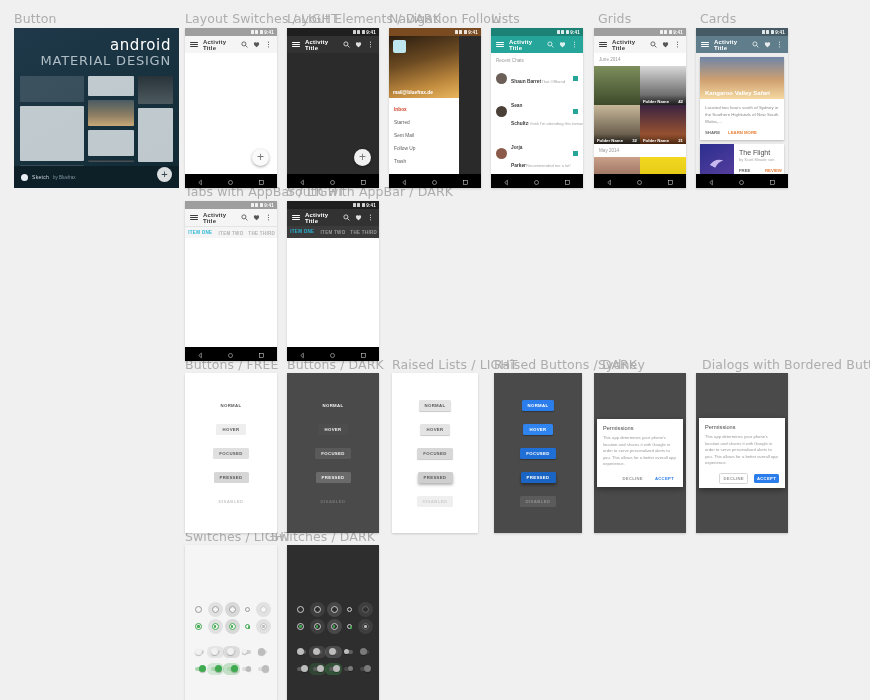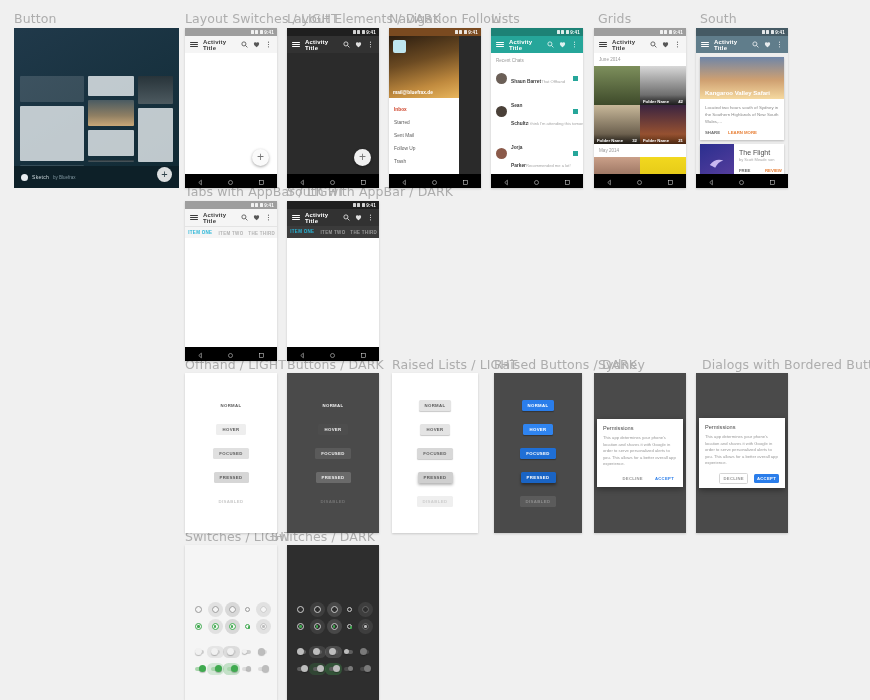--- a/index.html
+++ b/index.html
@@ -210,36 +210,40 @@
 <body>
 
 <div class="stage">
 
   <div class="caption" style="left:14px;top:11px;">Button</div>
   <div class="caption" style="left:185px;top:11px;">Layout Switches / LIGHT</div>
   <div class="caption" style="left:287px;top:11px;">Layout Elements / DARK</div>
   <div class="caption" style="left:389px;top:11px;">Navigation Follow</div>
   <div class="caption" style="left:491px;top:11px;">Lists</div>
   <div class="caption" style="left:598px;top:11px;">Grids</div>
-  <div class="caption" style="left:700px;top:11px;">South</div>
+  <div class="caption" style="left:700px;top:11px;">Cards</div>
 
   <div class="caption" style="left:185px;top:184px;">Tabs with AppBar / LIGHT</div>
   <div class="caption" style="left:287px;top:184px;">South with AppBar / DARK</div>
 
-  <div class="caption" style="left:185px;top:357px;">Offhand / LIGHT</div>
+  <div class="caption" style="left:185px;top:357px;">Buttons / FREE</div>
   <div class="caption" style="left:287px;top:357px;">Buttons / DARK</div>
   <div class="caption" style="left:392px;top:357px;">Raised Lists / LIGHT</div>
   <div class="caption" style="left:494px;top:357px;">Raised Buttons / DARK</div>
   <div class="caption" style="left:598px;top:357px;">Sydney</div>
   <div class="caption" style="left:702px;top:357px;">Dialogs with Bordered Buttons</div>
 
   <div class="caption" style="left:185px;top:529px;">Switches / LIGHT</div>
   <div class="caption" style="left:271px;top:529px;">Switches / DARK</div>
 
   <div class="welcome panel">
+    <div class="w-logo">
+      <span class="w1">android</span>
+      <span class="w2">MATERIAL DESIGN</span>
+    </div>
     <div class="w-grid">
       <div class="w-col w-c1">
         <div class="w-tile mid" style="flex:0 0 26px"></div>
         <div class="w-tile light" style="flex:0 0 55px"></div>
         <div class="w-tile mid" style="flex:0 0 14px"></div>
       </div>
       <div class="w-col w-c2">
         <div class="w-tile light" style="flex:0 0 20px"></div>
         <div class="w-tile photo" style="flex:0 0 26px"></div>
         <div class="w-tile light" style="flex:0 0 26px"></div>

